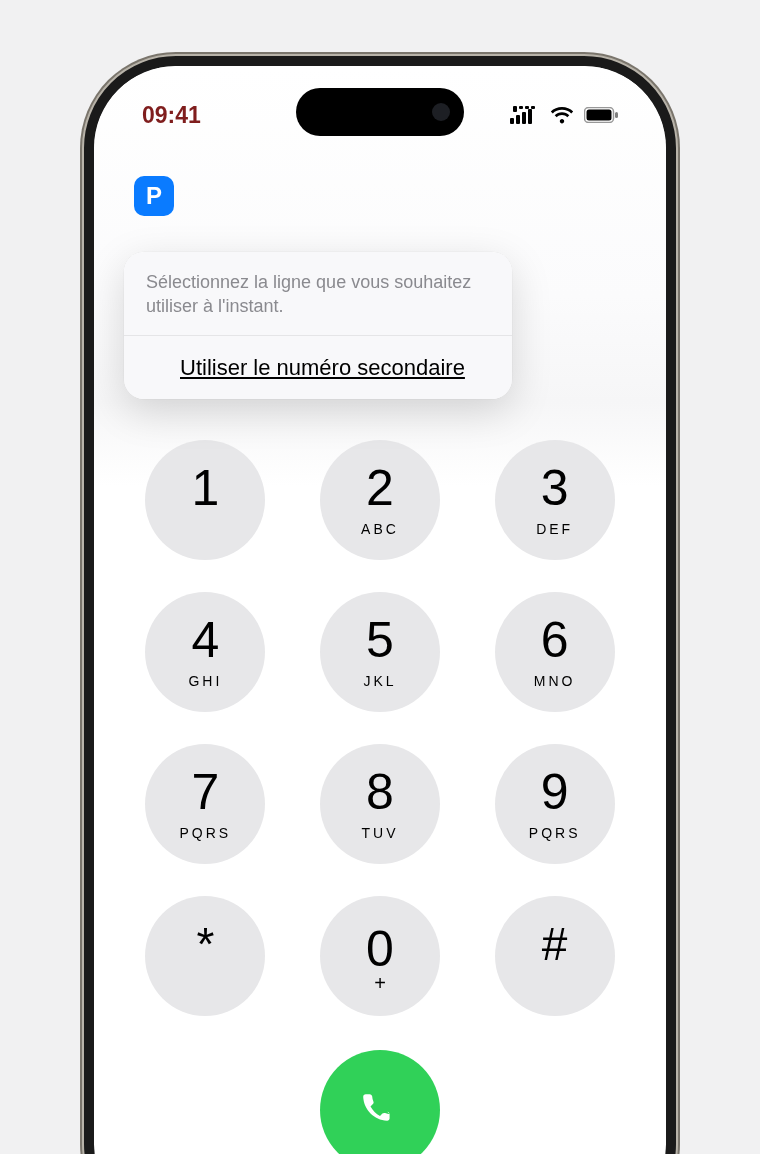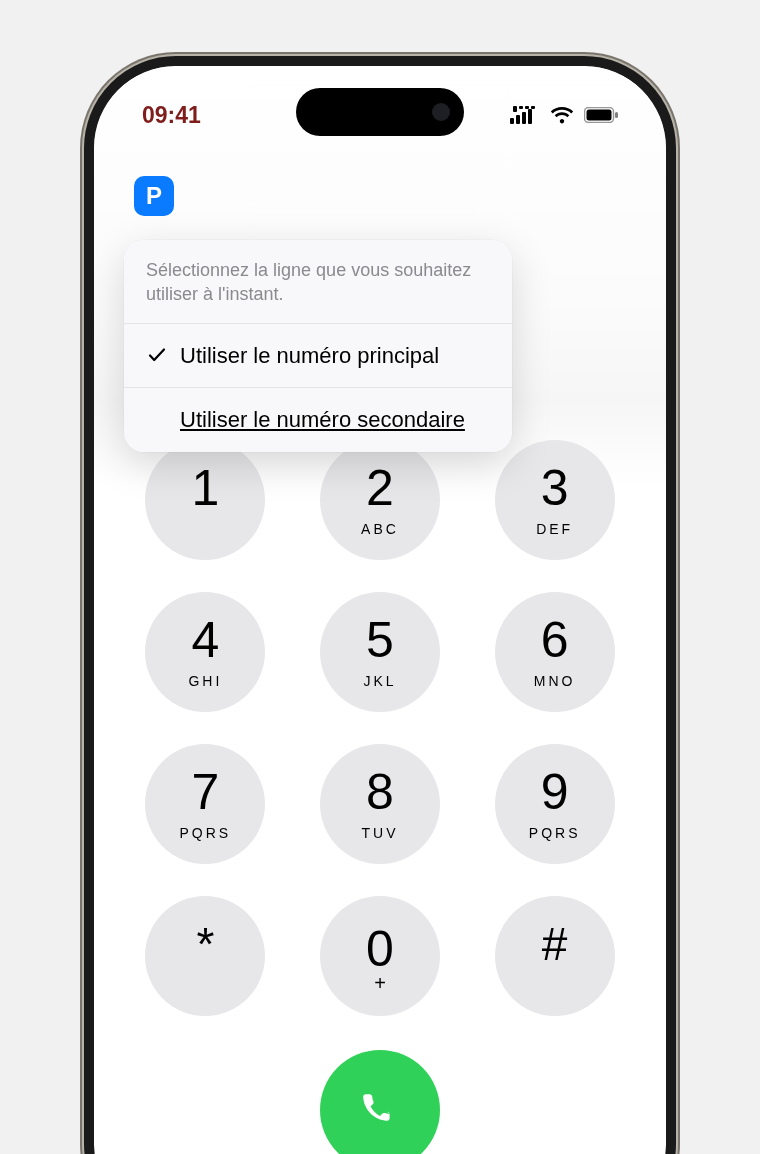--- a/index.html
+++ b/index.html
@@ -96,21 +96,21 @@
     font-size: 24px;
     display: flex;
     align-items: center;
     justify-content: center;
     z-index: 40;
   }
 
   
   .popover {
     position: absolute;
-    top: 174px;
+    top: 186px;
     left: 30px;
     width: 388px;
     background: rgba(248,248,250,0.97);
     border-radius: 20px;
     box-shadow: 0 12px 40px rgba(0,0,0,0.15), 0 0 0 0.5px rgba(0,0,0,0.05);
     z-index: 30;
     overflow: hidden;
     backdrop-filter: blur(10px);
   }
   .popover-header {
@@ -242,28 +242,20 @@
       </div>
     </div>
 
     <div class="line-badge">
       <span>P</span>
     </div>
 
     <div class="popover">
       <div class="popover-header">Sélectionnez la ligne que vous souhaitez utiliser à l'instant.</div>
 
-      <div class="popover-item">
-        <span class="check">
-          <svg width="20" height="20" viewBox="0 0 20 20">
-              <path d="M3 10.5l4.2 4.5L17 4.5" stroke="#000" stroke-width="2.2" fill="none" stroke-linecap="round" stroke-linejoin="round"></path>
-            </svg>
-        </span>
-        <span class="label">Utiliser le numéro principal</span>
-      </div>
 
       <div class="popover-item">
         <span class="check"></span>
         <span class="label">Utiliser le numéro secondaire</span>
       </div>
     </div>
 
     <div class="keypad">
       <div class="key">
         <span class="digit">1</span>

